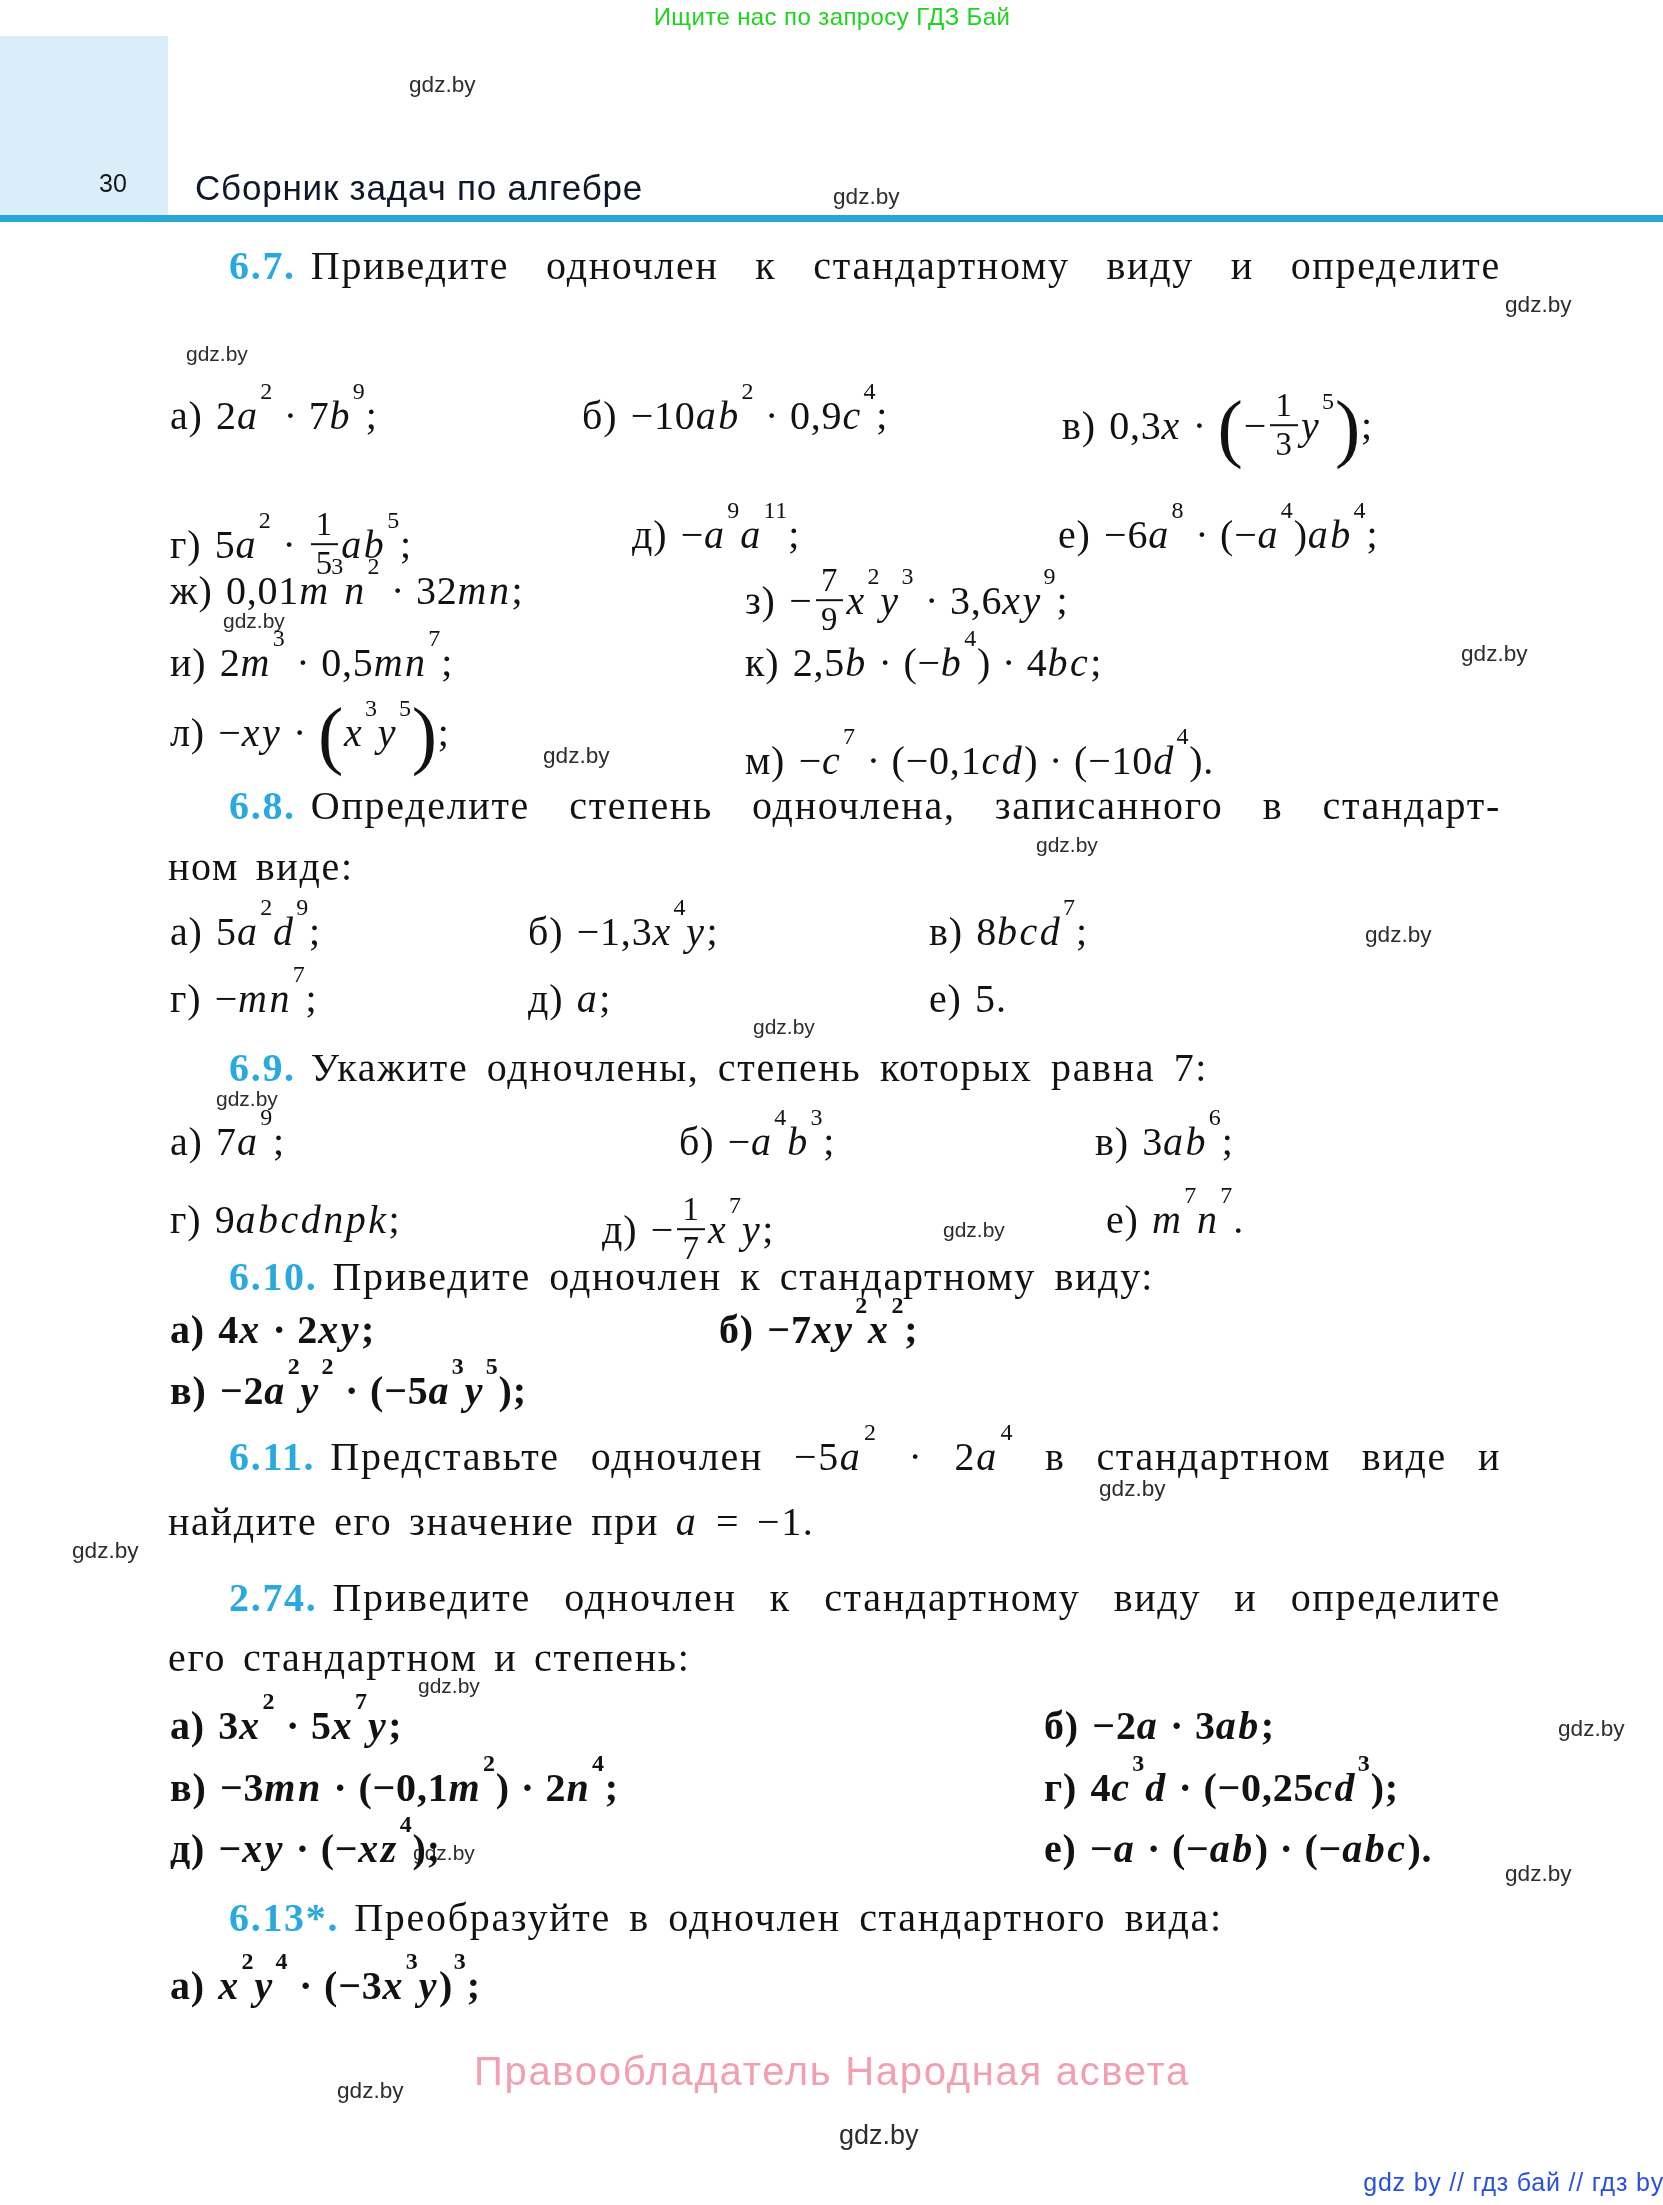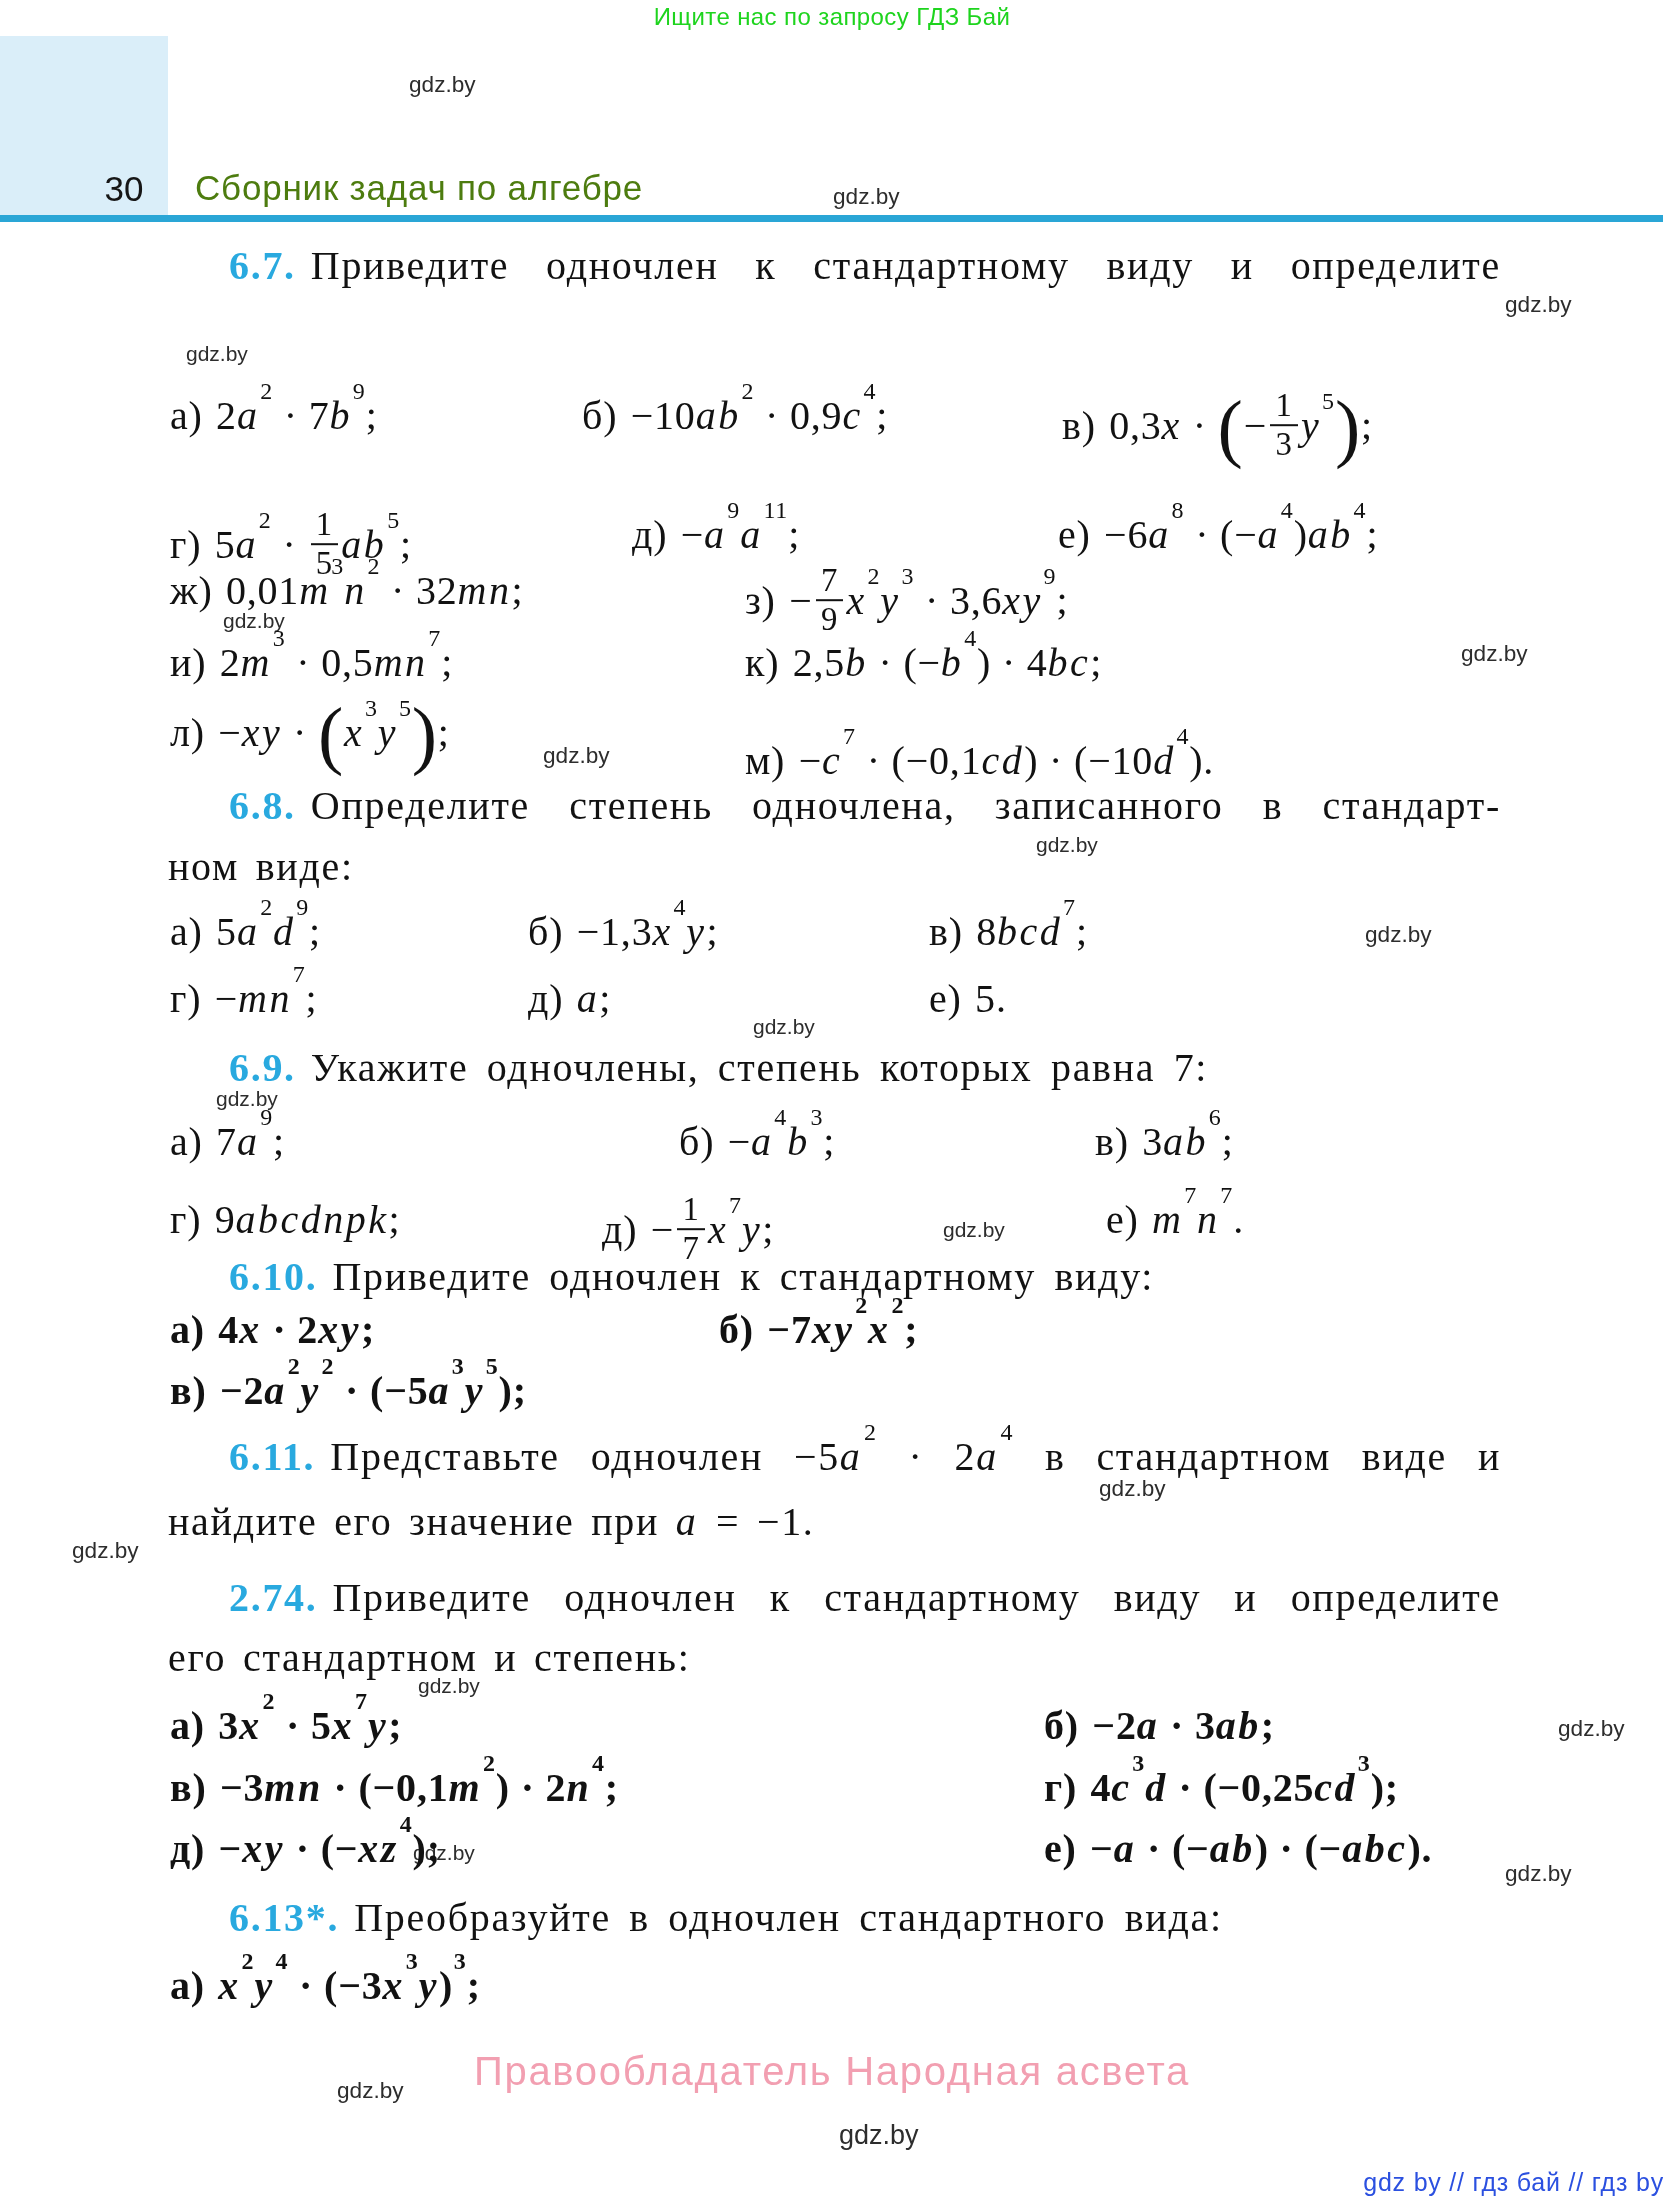--- a/index.html
+++ b/index.html
@@ -1,24 +1,24 @@
 <!DOCTYPE html>
 <html style="font-size:13.4px"><head>
 <meta charset="utf-8">
 <style>
   html,body{margin:0;padding:0;background:#ffffff;}
   .page{position:relative;width:1664px;height:2205px;background:#fff;overflow:hidden;
         font-family:"Liberation Serif", serif;color:#121212;}
   
   .corner{position:absolute;left:0;top:36px;width:168px;height:179px;background:#daeef9;}
   .rule{position:absolute;left:0;top:215px;width:1664px;height:6.7px;background:#2aa6d6;}
-  .pagenum{position:absolute;left:99px;top:169px;width:50px;text-align:center;
-           font-family:"Liberation Sans",sans-serif;font-size:35px;color:#161616;}
+  .pagenum{position:absolute;left:99px;top:169px;width:50px;
+           font-family:"Liberation Sans",sans-serif;font-size:25px;color:#161616;}
   .booktitle{position:absolute;left:195px;top:168px;font-family:"Liberation Sans",sans-serif;
-             font-size:35px;color:#4d7c0f;letter-spacing:0.8px;}
+             font-size:35px;color:#0f172a;letter-spacing:0.8px;}
   
   .banner{position:absolute;left:0;right:0;top:3.4px;text-align:center;
           font-family:"Liberation Sans",sans-serif;font-size:24px;color:#1ed41e;letter-spacing:0.4px;}
   .wm{position:absolute;font-family:"Liberation Sans",sans-serif;color:#2d2d2d;white-space:nowrap;}
   .pink{position:absolute;left:0;right:0;top:2049px;text-align:center;
         font-family:"Liberation Sans",sans-serif;font-size:40px;color:#f29fb1;letter-spacing:1.7px;}
   .links{position:absolute;left:0;right:0;top:2168px;text-align:right;
          font-family:"Liberation Sans",sans-serif;font-size:25px;color:#2b50e0;letter-spacing:0.8px;}
   
   .hjust{position:absolute;left:168px;width:1272px;padding-left:61px;font-size:40px;line-height:45px;

